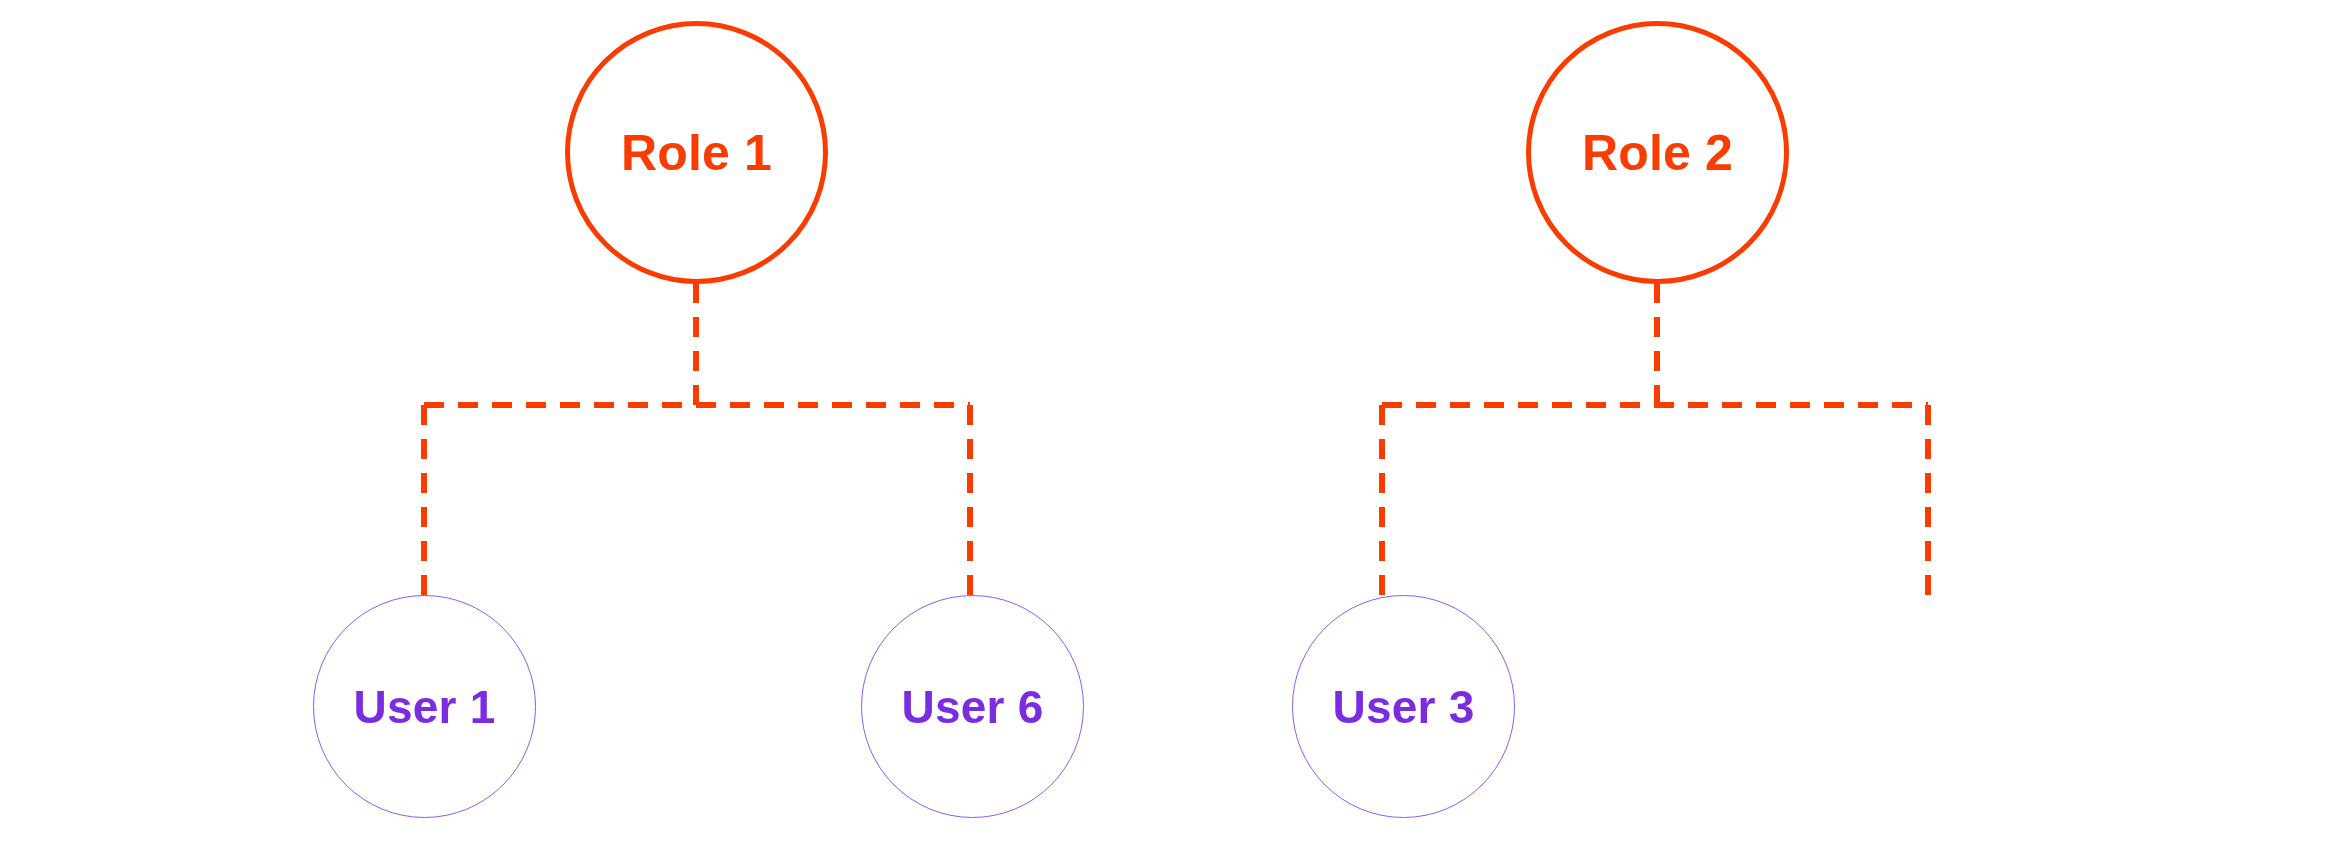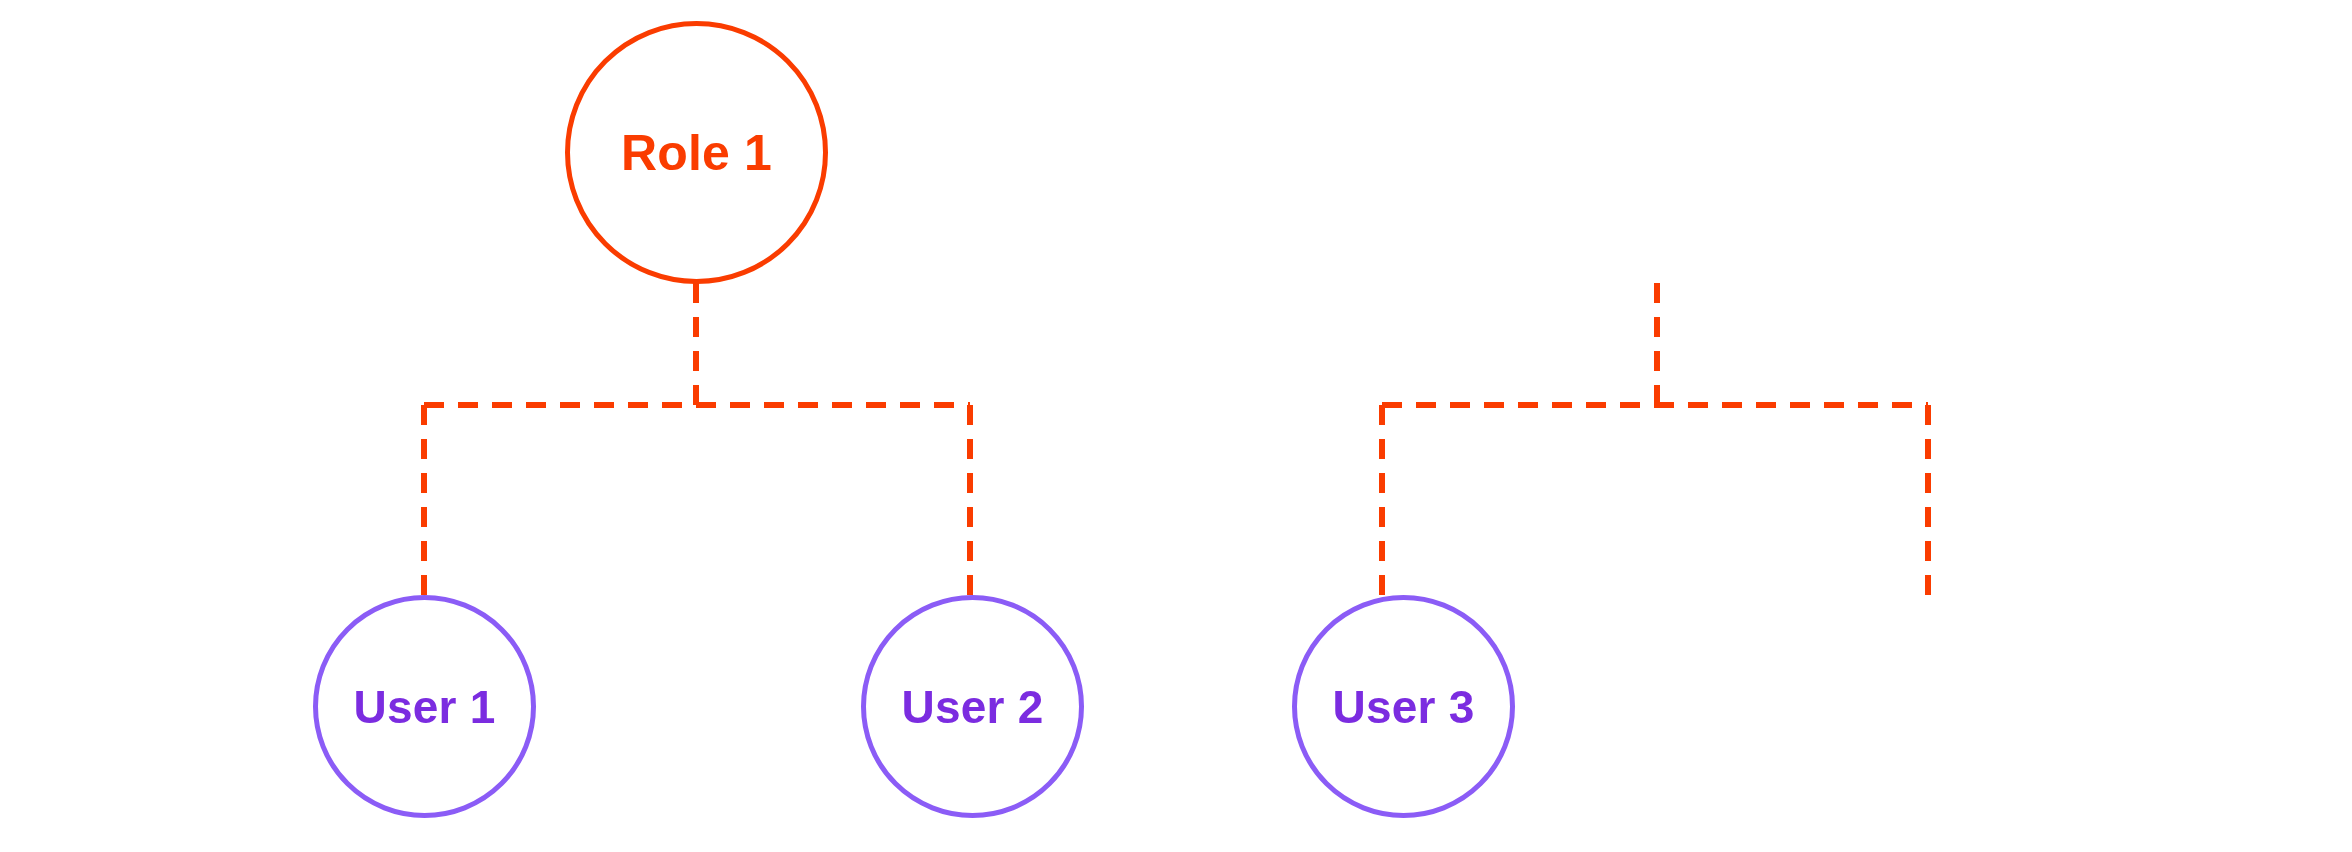--- a/index.html
+++ b/index.html
@@ -49,21 +49,21 @@
     height: 263px;
     border: 5px solid #fa3c00;
   }
   .role-node .node-label {
     color: #fa3c00;
     font-size: 50px;
   }
   .user-node {
     width: 223px;
     height: 223px;
-    border: 5px solid #8b5cf6;
+    border: 1px solid #8b5cf6;
   }
   .user-node .node-label {
     color: #7b2ce0;
     font-size: 46px;
   }
   #node-role-1 { left: 565px;  top: 21px; text-align: center; }
   #node-role-2 { left: 1526px; top: 21px; }
   #node-user-1 { left: 313px;  top: 595px; }
   #node-user-2 { left: 861px;  top: 595px; }
   #node-user-3 { left: 1292px; top: 595px; }
@@ -80,27 +80,30 @@
     </g>
     <g>
       <path fill="none" stroke="#fa3c00" stroke-width="6" stroke-dasharray="20 14" stroke-linecap="butt" d="M 1657 283 L 1657 405 M 1382 405 L 1928 405 M 1382 405 L 1382 595 M 1928 405 L 1928 595"></path>
     </g>
   </svg>
 
   <div class="node role-node" id="node-role-1">
     <span class="node-label">Role 1</span>
   </div>
 
+  <div class="node role-node" id="node-role-2">
+    <span class="node-label">Role 2</span>
+  </div>
 
   <div class="node user-node" id="node-user-1">
     <span class="node-label">User 1</span>
   </div>
 
   <div class="node user-node" id="node-user-2">
-    <span class="node-label">User 2</span>
+    <span class="node-label">User 6</span>
   </div>
 
   <div class="node user-node" id="node-user-3">
     <span class="node-label">User 3</span>
   </div>
 
 
 </div>
 
 </body></html>

